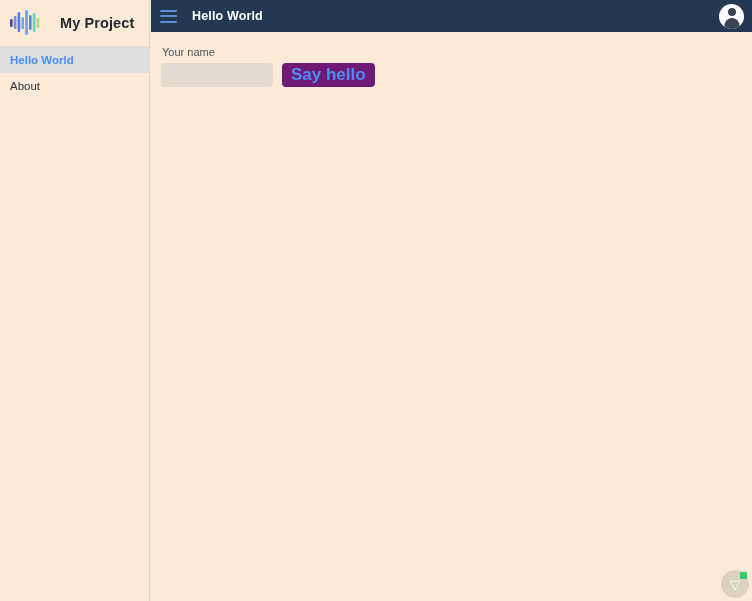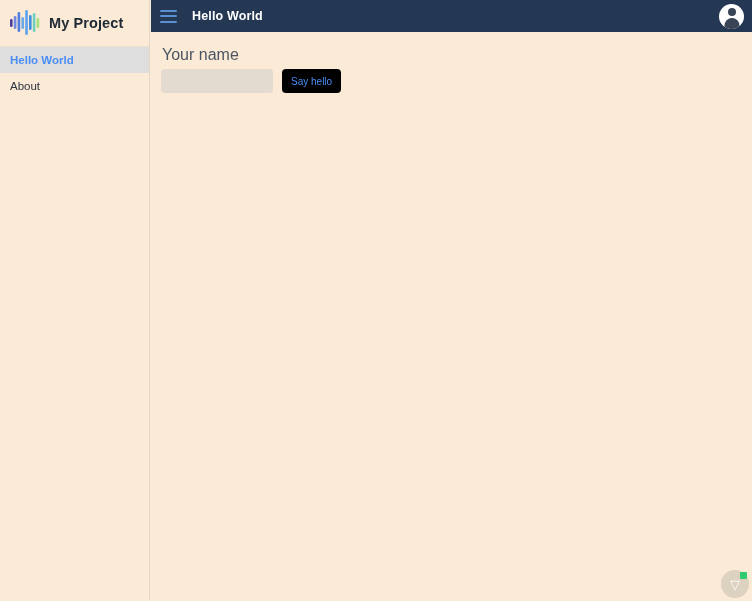--- a/index.html
+++ b/index.html
@@ -44,21 +44,21 @@
   }
 
   .logo-mark {
     width: 32px;
     height: 30px;
     display: block;
     flex: 0 0 auto;
   }
 
   .brand-title {
-    margin-left: 8px;
+    margin-left: 19px;
     font-size: 14.5px;
     font-weight: bold;
     color: #212b36;
     letter-spacing: 0.1px;
     white-space: nowrap;
   }
 
   .nav-list {
     padding-top: 0px;
   }
@@ -163,21 +163,21 @@
     left: 151px;
     top: 32px;
     width: 601px;
     height: 569px;
     background: #faead6;
     box-sizing: border-box;
     padding: 14px 10px 10px 10px;
   }
 
   .field-label {
-    font-size: 16px;
+    font-size: 11px;
     color: #4c5563;
     margin: 0 0 5px 1px;
   }
 
   .form-row {
     display: flex;
     align-items: center;
   }
 
   .text-input {
@@ -191,27 +191,27 @@
     font-size: 11.5px;
     color: #2c3340;
     padding: 0 8px;
     box-sizing: border-box;
   }
   .text-input::placeholder { color: #a79c8e; }
 
   .say-hello-btn {
     margin-left: 9px;
     height: 24px;
-    background: #000000;
+    background: #701a75;
     border: none;
     border-radius: 4px;
     color: #4a8df6;
     font-family: "Liberation Sans", sans-serif;
-    font-size: 10px;
-    font-weight: normal;
+    font-size: 17px;
+    font-weight: bold;
     padding: 0 9px;
     cursor: pointer;
     white-space: nowrap;
   }
 
   
   .support-widget {
     position: absolute;
     right: 3px;
     bottom: 3px;

